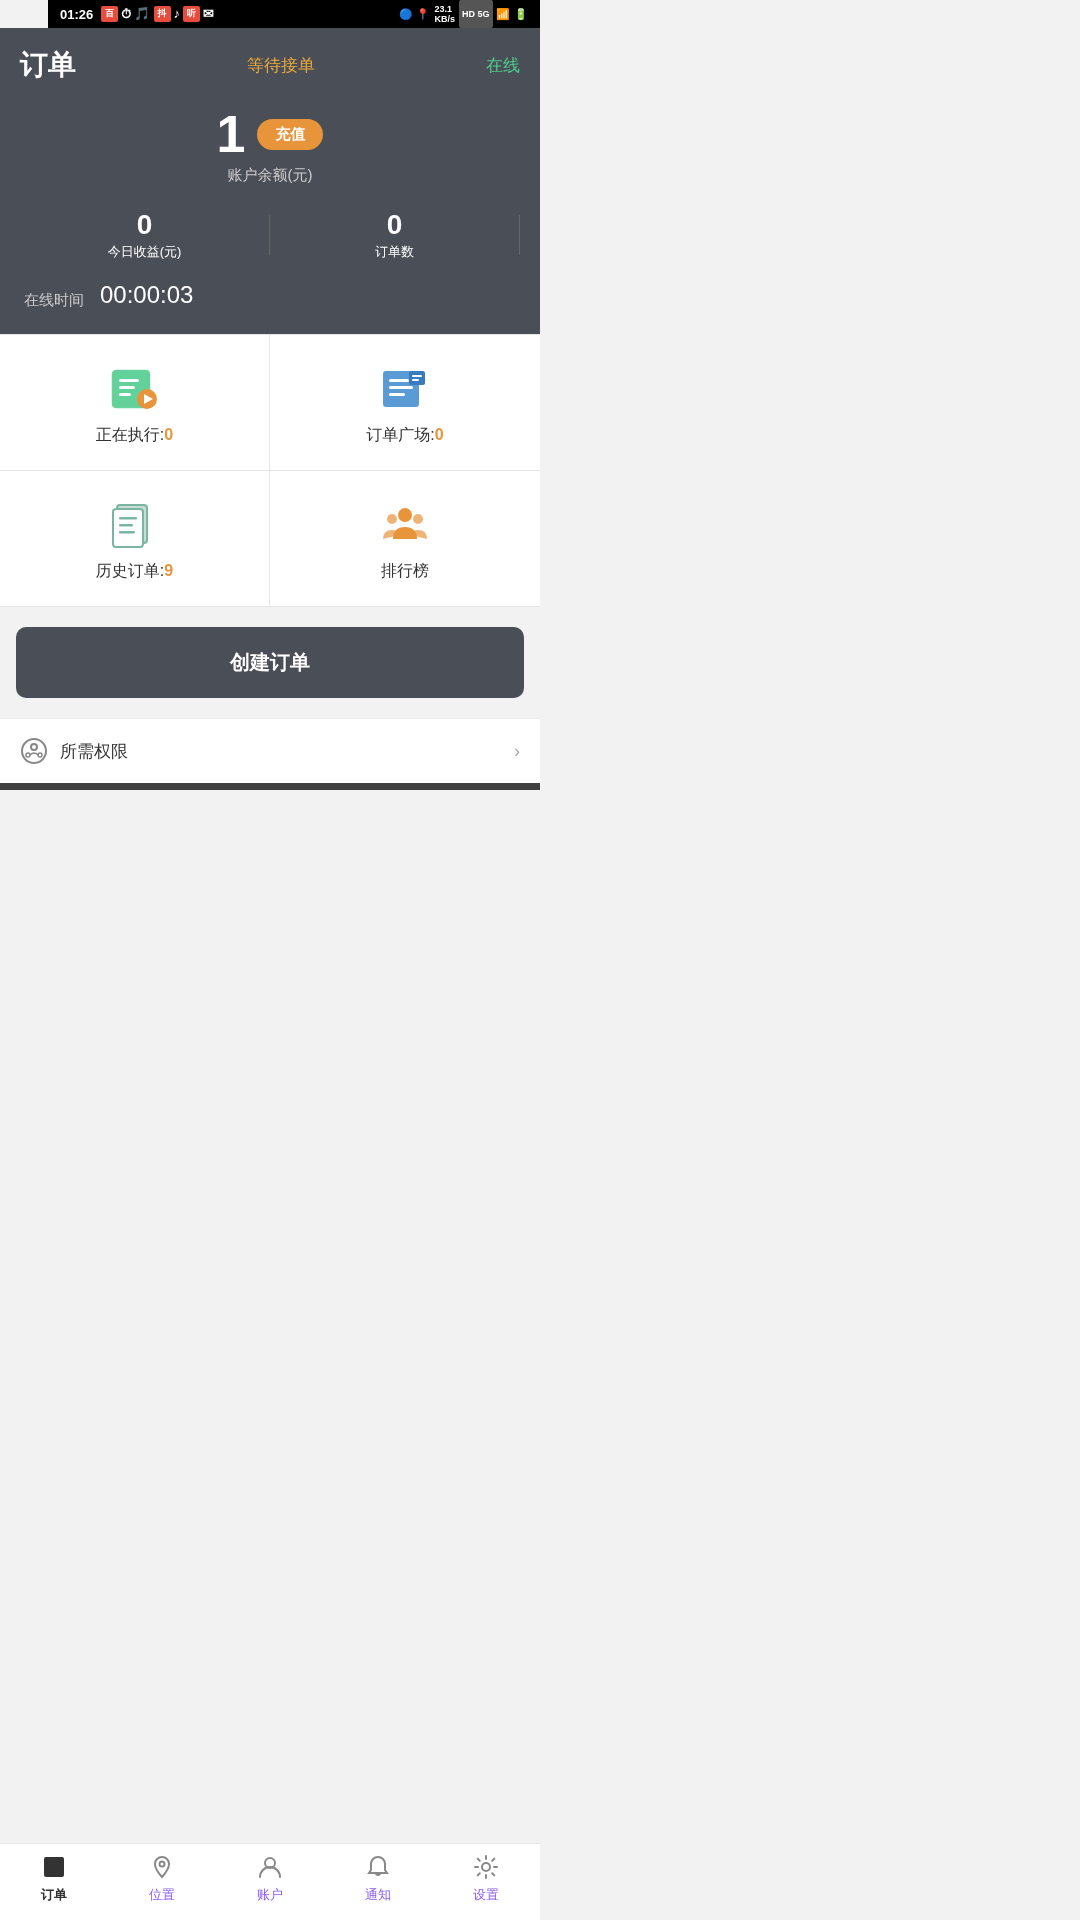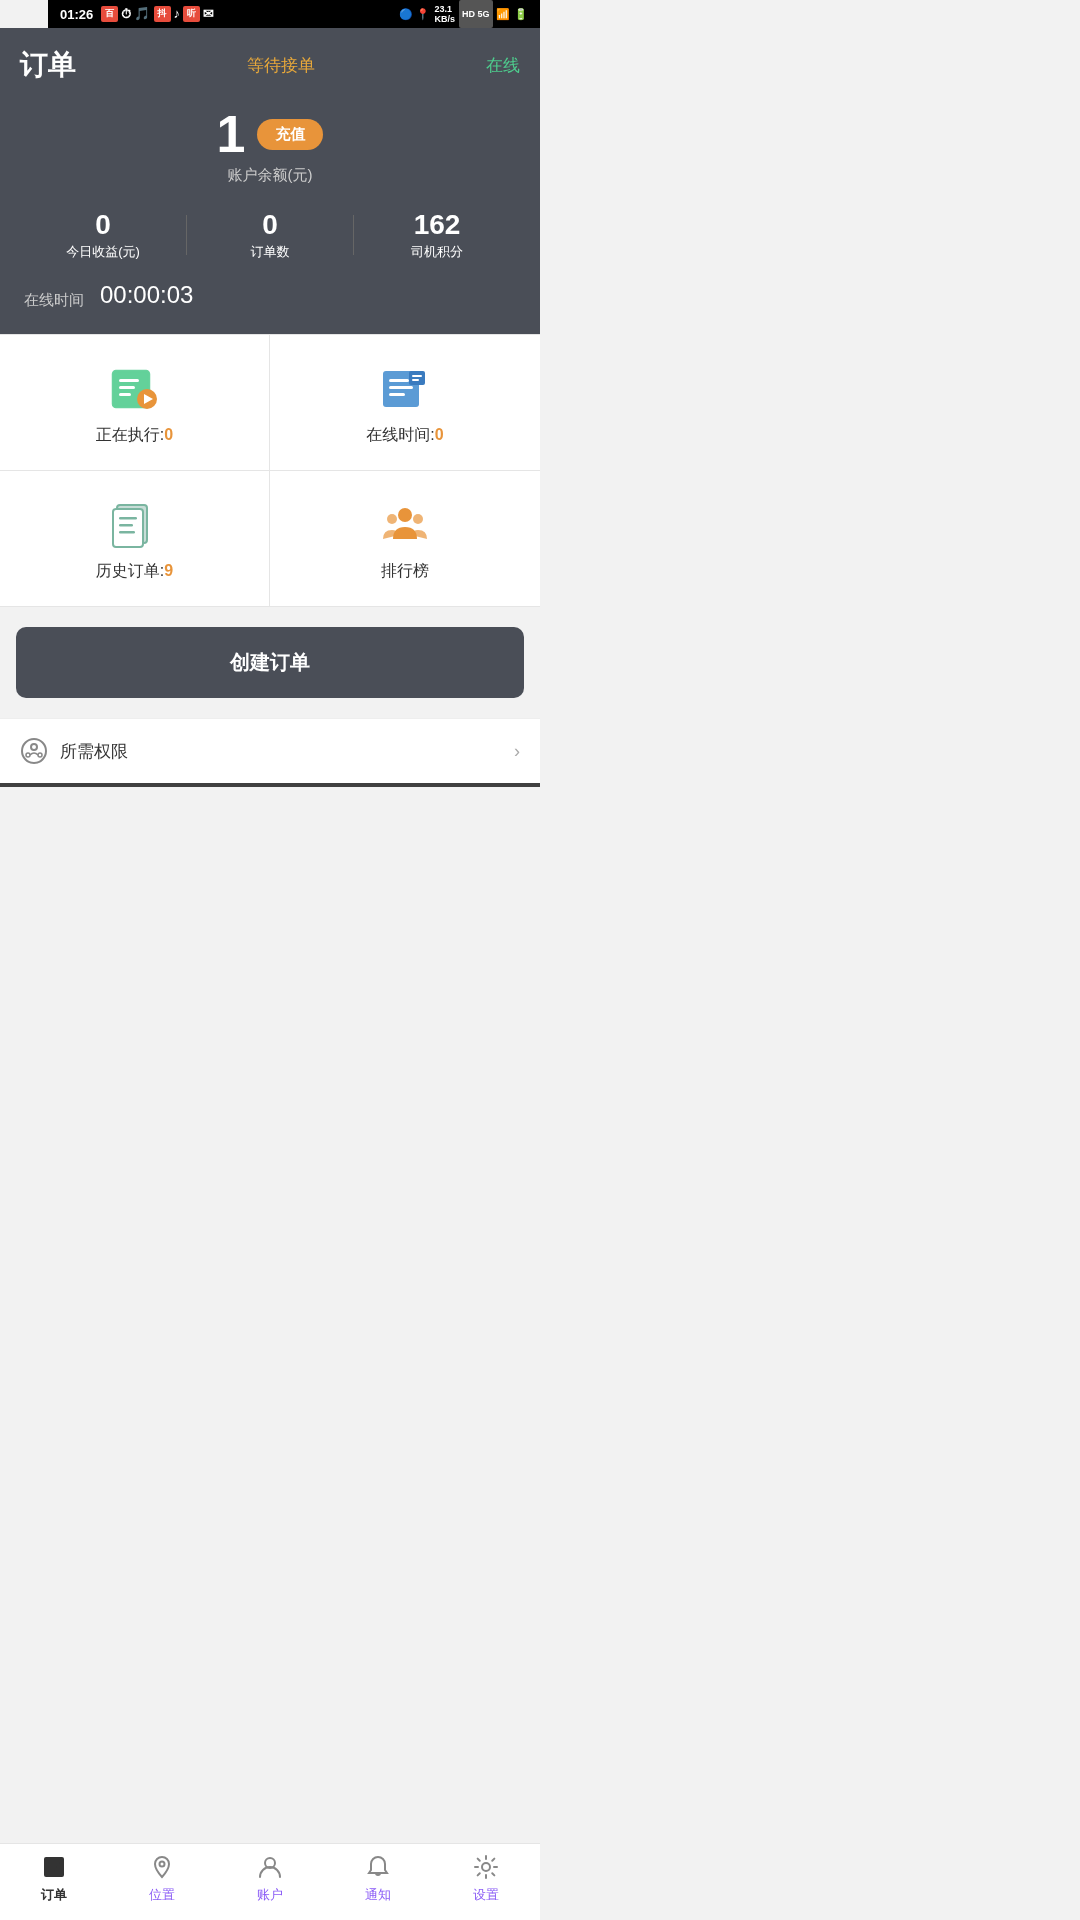--- a/index.html
+++ b/index.html
@@ -213,21 +213,21 @@
 
     
     .permissions-row {
       background: #fff;
       display: flex;
       align-items: center;
       justify-content: space-between;
       padding: 18px 20px;
       cursor: pointer;
       border-top: 1px solid #eee;
-      border-bottom: 4px solid #404040;
+      border-bottom: 7px solid #404040;
     }
 
     .permissions-left {
       display: flex;
       align-items: center;
       gap: 12px;
     }
 
     .permissions-icon {
       width: 28px;
@@ -349,24 +349,20 @@
     <div class="stat-item">
       <span class="stat-value">0</span>
       <span class="stat-label">今日收益(元)</span>
     </div>
     <div class="stat-divider"></div>
     <div class="stat-item">
       <span class="stat-value">0</span>
       <span class="stat-label">订单数</span>
     </div>
     <div class="stat-divider"></div>
-    <div class="stat-item">
-      <span class="stat-value">162</span>
-      <span class="stat-label">司机积分</span>
-    </div>
   </div>
 
   <div class="online-time-row">
     <span class="online-time-label">在线时间</span>
     <span class="online-time-value">00:00:03</span>
   </div>
 </div>
 
 <div class="grid-section">
 
@@ -389,21 +385,21 @@
     <svg class="grid-icon" viewBox="0 0 52 52" fill="none" xmlns="http://www.w3.org/2000/svg">
       <rect x="4" y="8" width="36" height="36" rx="3" fill="#5b9bd5"></rect>
       <rect x="10" y="16" width="20" height="3" rx="1.5" fill="white"></rect>
       <rect x="10" y="23" width="24" height="3" rx="1.5" fill="white"></rect>
       <rect x="10" y="30" width="16" height="3" rx="1.5" fill="white"></rect>
       <rect x="30" y="8" width="16" height="14" rx="2" fill="#3a7bbf"></rect>
       <rect x="33" y="12" width="10" height="2" rx="1" fill="white"></rect>
       <rect x="33" y="16" width="7" height="2" rx="1" fill="white"></rect>
     </svg>
     <span class="grid-label">
-      <span>在线时间:</span><span class="grid-count">0</span>
+      <span>订单广场:</span><span class="grid-count">0</span>
     </span>
   </div>
 
   <div class="grid-card">
     <svg class="grid-icon" viewBox="0 0 52 52" fill="none" xmlns="http://www.w3.org/2000/svg">
       <rect x="8" y="6" width="30" height="38" rx="3" fill="#c8ddd7" stroke="#7ab5a0" stroke-width="2"></rect>
       <rect x="4" y="10" width="30" height="38" rx="3" fill="#7ab5a0" opacity="0.7"></rect>
       <rect x="4" y="10" width="30" height="38" rx="3" fill="white" stroke="#7ab5a0" stroke-width="2"></rect>
       <rect x="10" y="18" width="18" height="2.5" rx="1.2" fill="#7ab5a0"></rect>
       <rect x="10" y="25" width="14" height="2.5" rx="1.2" fill="#7ab5a0"></rect>

